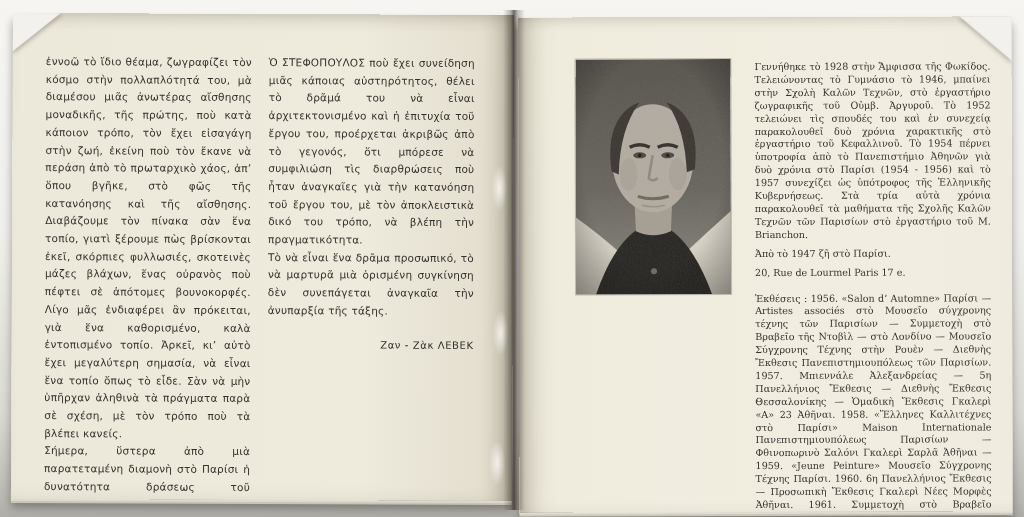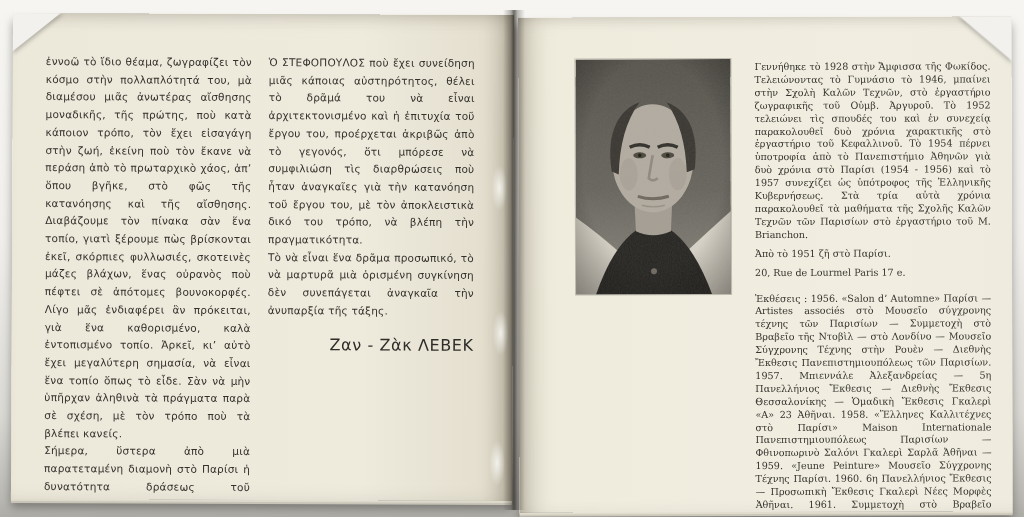--- a/index.html
+++ b/index.html
@@ -53,21 +53,21 @@
 
   
   .col{
     position:absolute;top:40px;width:206px;
     font-size:10.5px;line-height:17.7px;letter-spacing:.2px;
     text-align:justify;color:#33312c;
   }
   .col p{margin:0;}
   .col1{left:33px;}
   .col2{left:256px;}
-  .signature{margin-top:16px !important;text-align:right;letter-spacing:.6px;font-size:16px;color:#2f2d29;}
+  .signature{margin-top:16px !important;text-align:right;letter-spacing:.6px;font-size:10px;color:#2f2d29;}
 
   
   .photo{
     position:absolute;left:57px;top:42px;width:155px;height:235px;
     box-shadow:0 0 0 1px rgba(40,38,34,.25);
   }
   .photo svg{display:block;width:100%;height:100%;}
   .bio-col{
     position:absolute;left:230px;top:38px;width:248px;
     font-family:"DejaVu Serif",serif;
@@ -155,19 +155,19 @@
         <ellipse cx="102" cy="115" rx="9" ry="16" fill="#a29b8f" opacity="0.55"></ellipse>
 
         <circle cx="78" cy="212" r="3" fill="#6d675d"></circle>
         <rect x="0" y="0" width="155" height="235" fill="url(#vig)"></rect>
         <rect x="0" y="0" width="155" height="235" filter="url(#grain)" opacity="0.5"></rect>
       </svg>
     </div>
 
     <div class="bio-col">
       <p class="just">Γεννήθηκε τὸ 1928 στὴν Ἄμφισσα τῆς Φωκίδος. Τελειώνοντας τὸ Γυμνάσιο τὸ 1946, μπαίνει στὴν Σχολὴ Καλῶν Τεχνῶν, στὸ ἐργαστήριο ζωγραφικῆς τοῦ Οὐμβ. Ἀργυροῦ. Τὸ 1952 τελειώνει τὶς σπουδές του καὶ ἐν συνεχείᾳ παρακολουθεῖ δυὸ χρόνια χαρακτικῆς στὸ ἐργαστήριο τοῦ Κεφαλλινοῦ. Τὸ 1954 πέρνει ὑποτροφία ἀπὸ τὸ Πανεπιστήμιο Ἀθηνῶν γιὰ δυὸ χρόνια στὸ Παρίσι (1954 - 1956) καὶ τὸ 1957 συνεχίζει ὡς ὑπότροφος τῆς Ἑλληνικῆς Κυβερνήσεως. Στὰ τρία αὐτὰ χρόνια παρακολουθεῖ τὰ μαθήματα τῆς Σχολῆς Καλῶν Τεχνῶν τῶν Παρισίων στὸ ἐργαστήριο τοῦ M. Brianchon.</p>
-      <p class="line">Ἀπὸ τὸ 1951 ζῆ στὸ Παρίσι.</p>
+      <p class="line">Ἀπὸ τὸ 1947 ζῆ στὸ Παρίσι.</p>
       <p class="line">20, Rue de Lourmel Paris 17 e.</p>
       <p class="just exh"><span class="b">Ἐκθέσεις : </span><span class="b">1956.</span><span> «Salon d’ Automne» Παρίσι — Artistes associés στὸ Μουσεῖο σύγχρονης τέχνης τῶν Παρισίων — Συμμετοχὴ στὸ Βραβεῖο τῆς Ντοβὶλ — στὸ Λονδίνο — Μουσεῖο Σύγχρονης Τέχνης στὴν Ρουὲν — Διεθνὴς Ἔκθεσις Πανεπιστημιουπόλεως τῶν Παρισίων. </span><span class="b">1957.</span><span> Μπιεννάλε Ἀλεξανδρείας — 5η Πανελλήνιος Ἔκθεσις — Διεθνὴς Ἔκθεσις Θεσσαλονίκης — Ὁμαδικὴ Ἔκθεσις Γκαλερὶ «Α» 23 Ἀθῆναι. </span><span class="b">1958.</span><span> «Ἕλληνες Καλλιτέχνες στὸ Παρίσι» Maison Internationale Πανεπιστημιουπόλεως Παρισίων — Φθινοπωρινὸ Σαλόνι Γκαλερὶ Σαρλᾶ Ἀθῆναι — </span><span class="b">1959.</span><span> «Jeune Peinture» Μουσεῖο Σύγχρονης Τέχνης Παρίσι. </span><span class="b">1960.</span><span> 6η Πανελλήνιος Ἔκθεσις — Προσωπικὴ Ἔκθεσις Γκαλερὶ Νέες Μορφὲς Ἀθῆναι. </span><span class="b">1961.</span><span> Συμμετοχὴ στὸ Βραβεῖο ζωγραφικῆς «Ξένοι ζωγράφοι στὸ Παρίσι». </span><span class="b">1962.</span><span> «Ζωγράφοι καὶ Γλύπτες Ἕλληνες τῶν Παρισίων» Μουσεῖο Σύγχρονης Τέχνης στὸ Παρίσι.</span></p>
     </div>
   </div>
 
 </div>
 
 </body></html>

